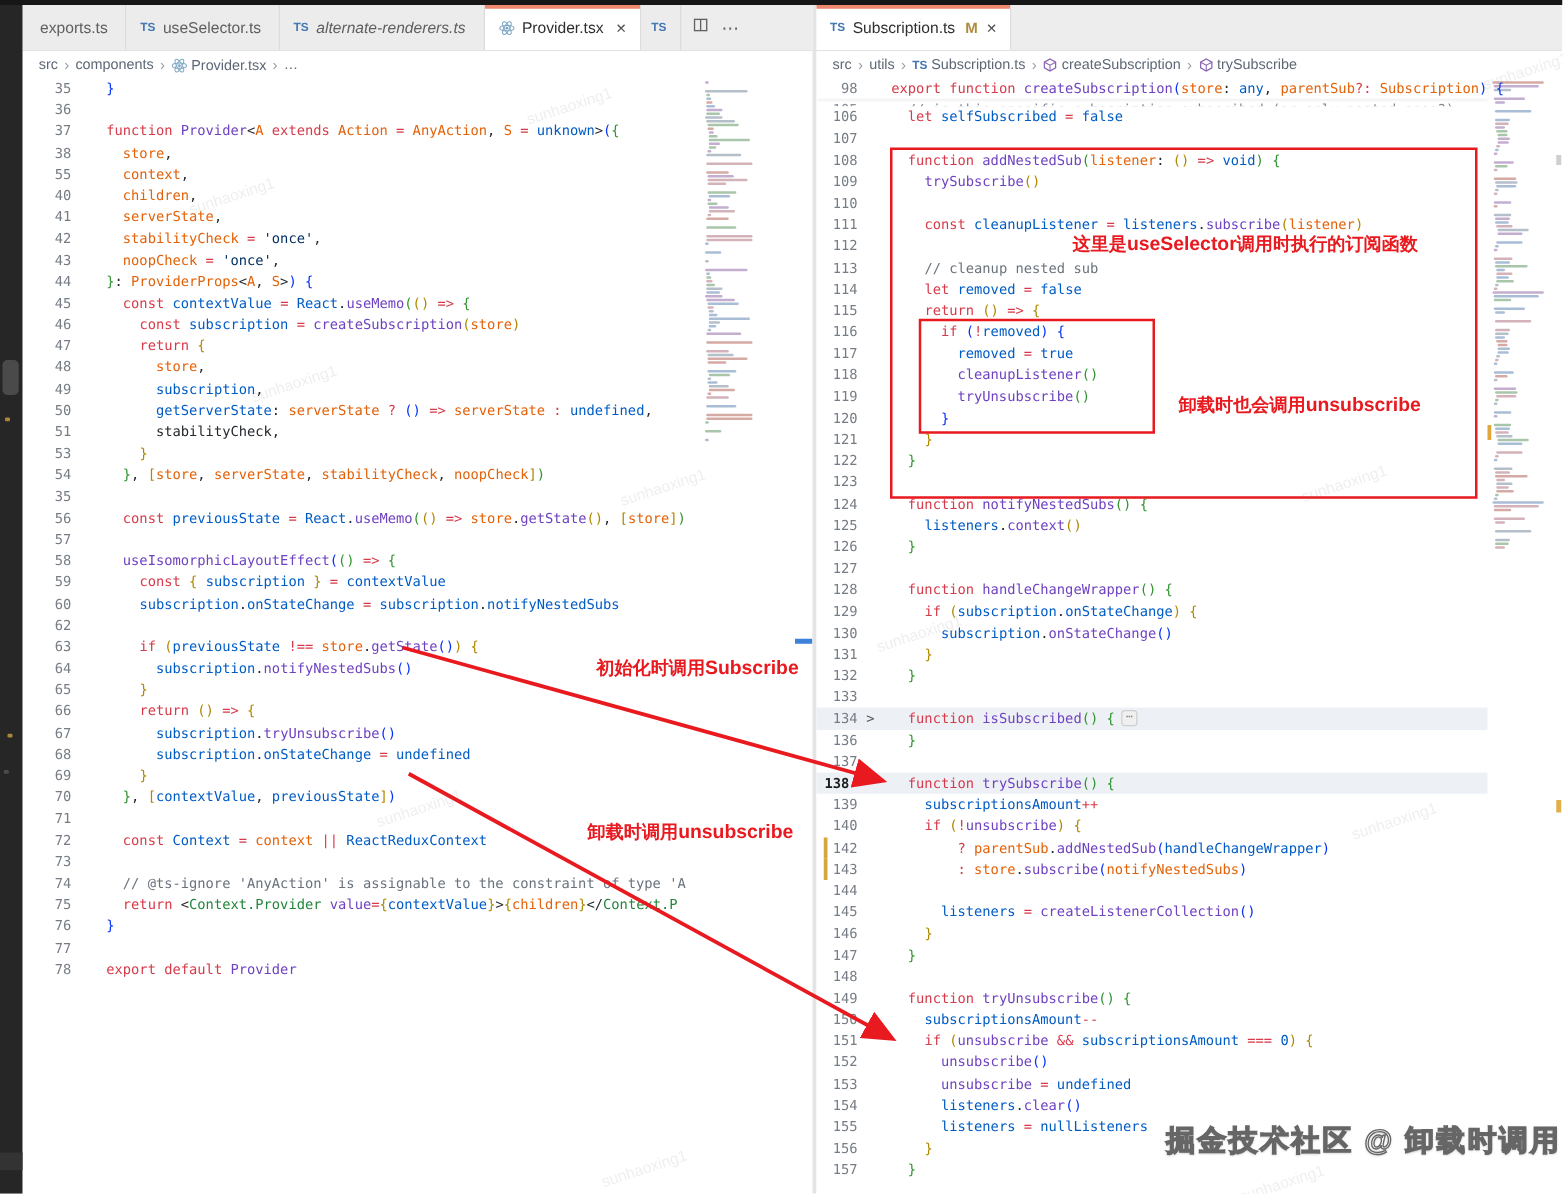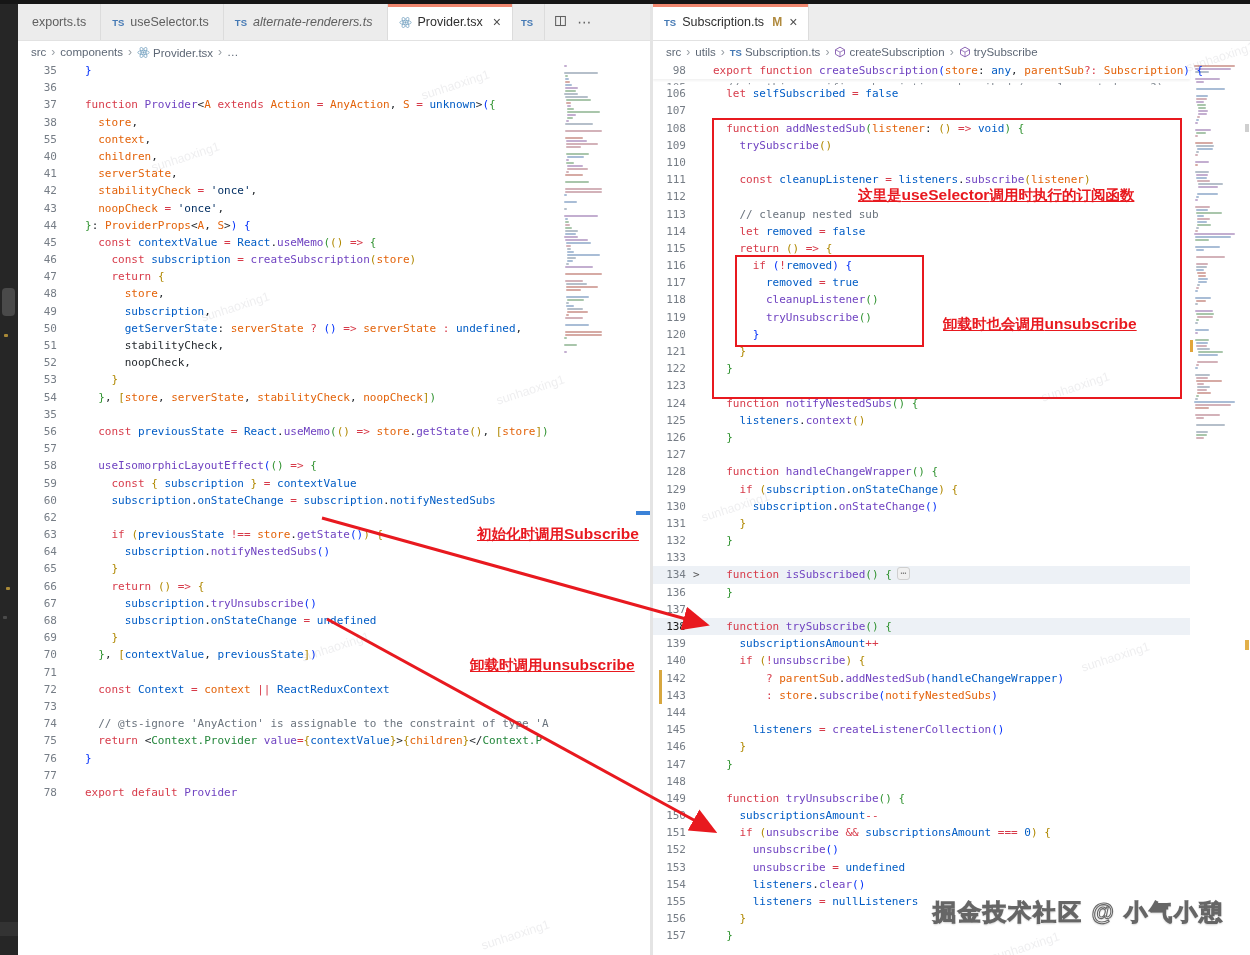--- a/index.html
+++ b/index.html
@@ -42,21 +42,21 @@
   #lg .codewrap{width:542px;}
   #rg .codewrap{width:537px;}
   .crow{height:17.2px;line-height:17.2px;display:flex;white-space:pre;
         font-family:"DejaVu Sans Mono",monospace;font-size:11px;position:relative;}
   .crow .ln{color:#767d86;flex:none;text-align:right;font-size:11px;}
   #lg .crow .ln{width:39px;}
   #lg .crow .ctext{margin-left:28px;}
   #rg .crow .ln{width:33px;}
   #rg .crow .ctext{margin-left:27px;}
   .crow.hl{background:#edf1f6;}
-  .crow .ln.nb{color:#1c1c1c;font-weight:400;}
+  .crow .ln.nb{color:#1c1c1c;font-weight:700;text-align:center;}
   .crow.sticky{background:#fff;box-shadow:0 2px 2px rgba(0,0,0,0.05);z-index:3;}
   .crow.clip{height:6px;overflow:hidden;opacity:.85;}
   .fchev{position:absolute;left:40px;top:0;color:#555;font-size:11px;}
   .tk-fold{color:#808080;background:#f0f0f0;border:1px solid #cfcfcf;border-radius:3px;
            padding:0 3px;margin-left:5px;font-size:9px;line-height:11px;display:inline-block;vertical-align:2px;}
   .gmark{position:absolute;left:6px;top:0;width:3px;height:100%;background:#d7a73f;}
 
   .tk-k{color:#d73a49}.tk-f{color:#6f42c1}.tk-v{color:#005cc5}.tk-o{color:#e36209}
   .tk-s{color:#032f62}.tk-c{color:#6a737d}.tk-p{color:#24292e}
   .tk-b1{color:#0431fa}.tk-b2{color:#319331}.tk-b3{color:#b08800}.tk-g{color:#22863a}
@@ -64,21 +64,21 @@
   .mm{position:absolute;top:58px;padding-top:3px;}
   #lmm{left:542px;width:83px;}
   #rmm{left:537px;width:55px;}
   .mml{height:2px;margin-bottom:1px;border-radius:1px;}
   .mme{height:3px;}
   .rulermark{position:absolute;z-index:4;}
 
   #overlay{position:absolute;left:0;top:0;width:1250px;height:955px;pointer-events:none;z-index:30;}
   .rbox{position:absolute;border:2.5px solid var(--red);pointer-events:none;z-index:25;}
   .ann{position:absolute;color:var(--red);font-weight:700;font-size:14.5px;white-space:nowrap;z-index:35;
-       font-family:"Liberation Sans",sans-serif;text-decoration:underline;}
+       font-family:"Liberation Sans",sans-serif;}
   .ann b{font-size:15.5px;}
 
   .wm-small{position:absolute;color:#6b6b78;opacity:.11;font-size:12.5px;transform:rotate(-18deg);
             z-index:40;pointer-events:none;font-family:"Liberation Sans",sans-serif;}
   #wm-big{position:absolute;z-index:50;font-size:23px;font-weight:700;letter-spacing:2px;color:#fff;
           -webkit-text-stroke:1.1px #5e5e5e;text-shadow:0 1px 2px rgba(80,80,80,.45);
           opacity:.95;pointer-events:none;white-space:nowrap;}
 </style>
 </head>
 <body>
@@ -168,21 +168,20 @@
       <div class="crow"><span class="ln">42</span><span class="ctext"><span class="tk-p">  </span><span class="tk-o">stabilityCheck</span><span class="tk-p"> </span><span class="tk-k">=</span><span class="tk-p"> </span><span class="tk-s">'once'</span><span class="tk-p">,</span></span></div>
       <div class="crow"><span class="ln">43</span><span class="ctext"><span class="tk-p">  </span><span class="tk-o">noopCheck</span><span class="tk-p"> </span><span class="tk-k">=</span><span class="tk-p"> </span><span class="tk-s">'once'</span><span class="tk-p">,</span></span></div>
       <div class="crow"><span class="ln">44</span><span class="ctext"><span class="tk-b2">}</span><span class="tk-p">: </span><span class="tk-o">ProviderProps</span><span class="tk-p">&lt;</span><span class="tk-o">A</span><span class="tk-p">, </span><span class="tk-o">S</span><span class="tk-p">&gt;</span><span class="tk-b1">)</span><span class="tk-p"> </span><span class="tk-b1">{</span></span></div>
       <div class="crow"><span class="ln">45</span><span class="ctext"><span class="tk-p">  </span><span class="tk-k">const</span><span class="tk-p"> </span><span class="tk-v">contextValue</span><span class="tk-p"> </span><span class="tk-k">=</span><span class="tk-p"> </span><span class="tk-v">React</span><span class="tk-p">.</span><span class="tk-f">useMemo</span><span class="tk-b2">(</span><span class="tk-b3">()</span><span class="tk-p"> </span><span class="tk-k">=&gt;</span><span class="tk-p"> </span><span class="tk-b2">{</span></span></div>
       <div class="crow"><span class="ln">46</span><span class="ctext"><span class="tk-p">    </span><span class="tk-k">const</span><span class="tk-p"> </span><span class="tk-v">subscription</span><span class="tk-p"> </span><span class="tk-k">=</span><span class="tk-p"> </span><span class="tk-f">createSubscription</span><span class="tk-b3">(</span><span class="tk-o">store</span><span class="tk-b3">)</span></span></div>
       <div class="crow"><span class="ln">47</span><span class="ctext"><span class="tk-p">    </span><span class="tk-k">return</span><span class="tk-p"> </span><span class="tk-b3">{</span></span></div>
       <div class="crow"><span class="ln">48</span><span class="ctext"><span class="tk-p">      </span><span class="tk-o">store</span><span class="tk-p">,</span></span></div>
       <div class="crow"><span class="ln">49</span><span class="ctext"><span class="tk-p">      </span><span class="tk-v">subscription</span><span class="tk-p">,</span></span></div>
       <div class="crow"><span class="ln">50</span><span class="ctext"><span class="tk-p">      </span><span class="tk-v">getServerState</span><span class="tk-p">: </span><span class="tk-o">serverState</span><span class="tk-p"> </span><span class="tk-k">?</span><span class="tk-p"> </span><span class="tk-b1">()</span><span class="tk-p"> </span><span class="tk-k">=&gt;</span><span class="tk-p"> </span><span class="tk-o">serverState</span><span class="tk-p"> </span><span class="tk-k">:</span><span class="tk-p"> </span><span class="tk-v">undefined</span><span class="tk-p">,</span></span></div>
       <div class="crow"><span class="ln">51</span><span class="ctext"><span class="tk-p">      </span><span class="tk-p">stabilityCheck</span><span class="tk-p">,</span></span></div>
-      <div class="crow"><span class="ln">52</span><span class="ctext"><span class="tk-p">      </span><span class="tk-p">noopCheck</span><span class="tk-p">,</span></span></div>
       <div class="crow"><span class="ln">53</span><span class="ctext"><span class="tk-p">    </span><span class="tk-b3">}</span></span></div>
       <div class="crow"><span class="ln">54</span><span class="ctext"><span class="tk-p">  </span><span class="tk-b2">}</span><span class="tk-p">, </span><span class="tk-b3">[</span><span class="tk-o">store</span><span class="tk-p">, </span><span class="tk-o">serverState</span><span class="tk-p">, </span><span class="tk-o">stabilityCheck</span><span class="tk-p">, </span><span class="tk-o">noopCheck</span><span class="tk-b3">]</span><span class="tk-b2">)</span></span></div>
       <div class="crow"><span class="ln">35</span><span class="ctext"></span></div>
       <div class="crow"><span class="ln">56</span><span class="ctext"><span class="tk-p">  </span><span class="tk-k">const</span><span class="tk-p"> </span><span class="tk-v">previousState</span><span class="tk-p"> </span><span class="tk-k">=</span><span class="tk-p"> </span><span class="tk-v">React</span><span class="tk-p">.</span><span class="tk-f">useMemo</span><span class="tk-b2">(</span><span class="tk-b3">()</span><span class="tk-p"> </span><span class="tk-k">=&gt;</span><span class="tk-p"> </span><span class="tk-o">store</span><span class="tk-p">.</span><span class="tk-f">getState</span><span class="tk-b3">()</span><span class="tk-p">, </span><span class="tk-b3">[</span><span class="tk-o">store</span><span class="tk-b3">]</span><span class="tk-b2">)</span></span></div>
       <div class="crow"><span class="ln">57</span><span class="ctext"></span></div>
       <div class="crow"><span class="ln">58</span><span class="ctext"><span class="tk-p">  </span><span class="tk-f">useIsomorphicLayoutEffect</span><span class="tk-b1">(</span><span class="tk-b2">()</span><span class="tk-p"> </span><span class="tk-k">=&gt;</span><span class="tk-p"> </span><span class="tk-b2">{</span></span></div>
       <div class="crow"><span class="ln">59</span><span class="ctext"><span class="tk-p">    </span><span class="tk-k">const</span><span class="tk-p"> </span><span class="tk-b3">{ </span><span class="tk-v">subscription</span><span class="tk-b3"> }</span><span class="tk-p"> </span><span class="tk-k">=</span><span class="tk-p"> </span><span class="tk-v">contextValue</span></span></div>
       <div class="crow"><span class="ln">60</span><span class="ctext"><span class="tk-p">    </span><span class="tk-v">subscription</span><span class="tk-p">.</span><span class="tk-v">onStateChange</span><span class="tk-p"> </span><span class="tk-k">=</span><span class="tk-p"> </span><span class="tk-v">subscription</span><span class="tk-p">.</span><span class="tk-v">notifyNestedSubs</span></span></div>
       <div class="crow"><span class="ln">62</span><span class="ctext"></span></div>
       <div class="crow"><span class="ln">63</span><span class="ctext"><span class="tk-p">    </span><span class="tk-k">if</span><span class="tk-p"> </span><span class="tk-b3">(</span><span class="tk-v">previousState</span><span class="tk-p"> </span><span class="tk-k">!==</span><span class="tk-p"> </span><span class="tk-o">store</span><span class="tk-p">.</span><span class="tk-f">getState</span><span class="tk-b1">()</span><span class="tk-b3">)</span><span class="tk-p"> </span><span class="tk-b3">{</span></span></div>
@@ -535,21 +534,21 @@
 <div id="boxes">
     <div class="rbox" style="left: 712px; top: 118px; width: 466px; height: 277px;"></div>
     <div class="rbox" style="left: 735px; top: 255px; width: 185px; height: 88px;"></div>
   </div>
 <div id="anns">
     <div class="ann" style="left: 477px; top: 525px;"><span>初始化时调用</span><b>Subscribe</b><span></span></div>
     <div class="ann" style="left: 470px; top: 656px;"><span>卸载时调用</span><b>unsubscribe</b><span></span></div>
     <div class="ann" style="left: 858px; top: 186px;"><span>这里是</span><b>useSelector</b><span>调用时执行的订阅函数</span></div>
     <div class="ann" style="left: 943px; top: 315px;"><span>卸载时也会调用</span><b>unsubscribe</b><span></span></div>
   </div>
-<div id="wm-big" style="left: 933px; top: 897px;">掘金技术社区 @ 小气小憩</div>
+<div id="wm-big" style="left: 933px; top: 897px;">掘金技术社区 @ 卸载时调用</div>
 <div id="wms">
     <div class="wm-small" style="left: 420px; top: 78px;">sunhaoxing1</div>
     <div class="wm-small" style="left: 1185px; top: 50px;">sunhaoxing1</div>
     <div class="wm-small" style="left: 200px; top: 300px;">sunhaoxing1</div>
     <div class="wm-small" style="left: 495px; top: 383px;">sunhaoxing1</div>
     <div class="wm-small" style="left: 1040px; top: 380px;">sunhaoxing1</div>
     <div class="wm-small" style="left: 300px; top: 640px;">sunhaoxing1</div>
     <div class="wm-small" style="left: 1080px; top: 650px;">sunhaoxing1</div>
     <div class="wm-small" style="left: 480px; top: 928px;">sunhaoxing1</div>
     <div class="wm-small" style="left: 990px; top: 940px;">sunhaoxing1</div>

